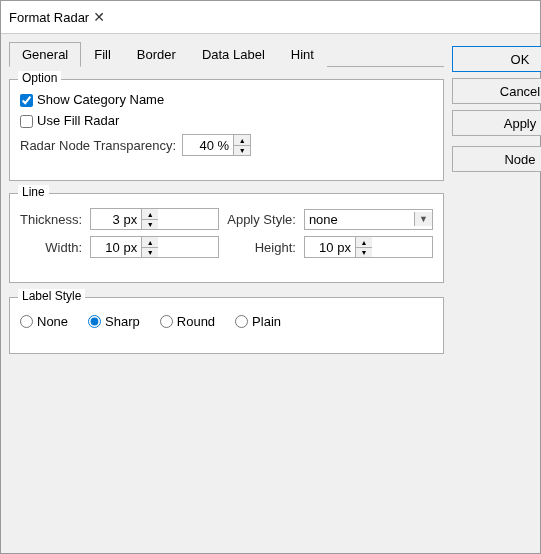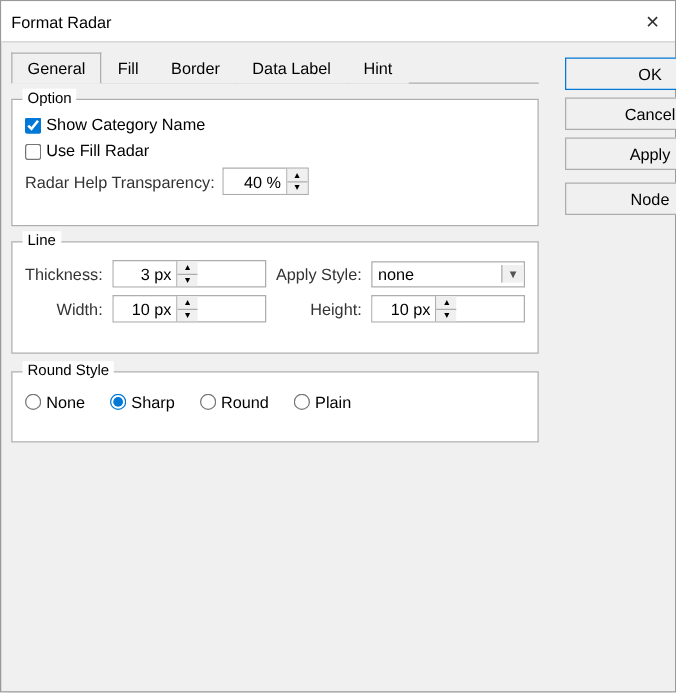--- a/index.html
+++ b/index.html
@@ -23,21 +23,21 @@
       display: flex;
       flex-direction: column;
       position: relative;
     }
 
     .title-bar {
       background: #fff;
       padding: 6px 8px;
       display: flex;
       align-items: center;
-      justify-content: space-between;
+      justify-content: flex-start;
       border-bottom: 1px solid #ccc;
     }
 
     .title-bar-text {
       font-size: 13px;
       font-weight: normal;
       color: #000;
     }
 
     .title-bar-close {
@@ -50,21 +50,21 @@
       display: flex;
       align-items: center;
       justify-content: center;
       color: #333;
     }
 
     .dialog-body {
       display: flex;
       flex: 1;
       padding: 8px;
-      gap: 21px;
+      gap: 8px;
     }
 
     .main-panel {
       flex: 1;
       display: flex;
       flex-direction: column;
       gap: 6px;
     }
 
     .tabs {
@@ -311,21 +311,21 @@
         </div>
 
         <div class="option-row">
           <label>
             <input type="checkbox" style="">
             <span>Use Fill Radar</span>
           </label>
         </div>
 
         <div class="inline-row">
-          <span class="row-label">Radar Help Transparency:</span>
+          <span class="row-label">Radar Node Transparency:</span>
           <div class="spinner-wrapper">
             <input class="spinner-input" type="text" value="40 %" style="">
             <div class="spinner-buttons">
               <button class="spin-btn">▲</button>
               <button class="spin-btn">▼</button>
             </div>
           </div>
         </div>
       </div>
 
@@ -368,21 +368,21 @@
             <input class="spinner-input" type="text" value="10 px" style="">
             <div class="spinner-buttons">
               <button class="spin-btn">▲</button>
               <button class="spin-btn">▼</button>
             </div>
           </div>
         </div>
       </div>
 
       <div class="section-box arrow-style-section">
-        <span class="section-label">Round Style</span>
+        <span class="section-label">Label Style</span>
 
         <div class="radio-row">
           <label class="radio-label">
             <input type="radio" name="arrow-style" style="">
             <span>None</span>
           </label>
           <label class="radio-label">
             <input type="radio" name="arrow-style" checked="" style="">
             <span>Sharp</span>
           </label>

